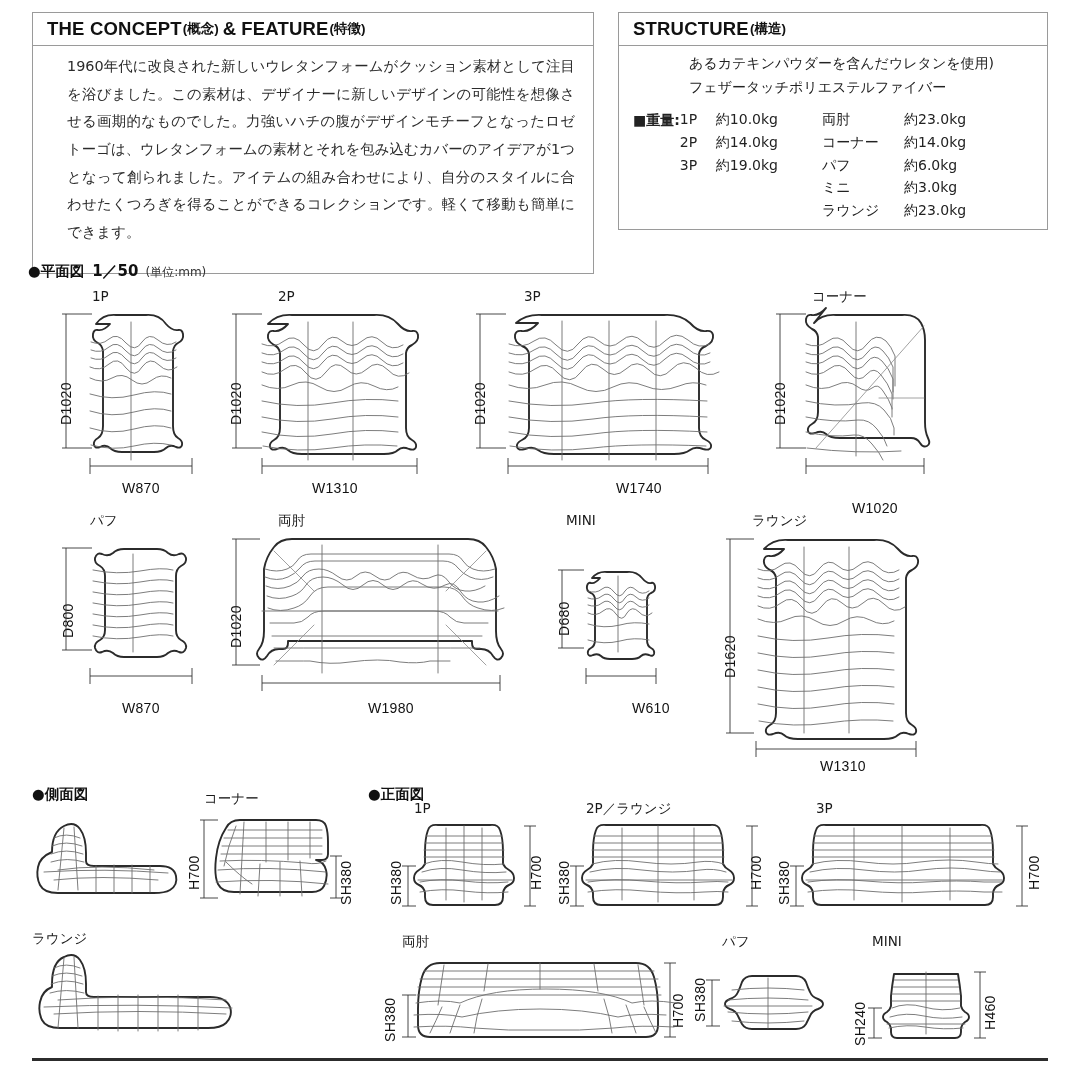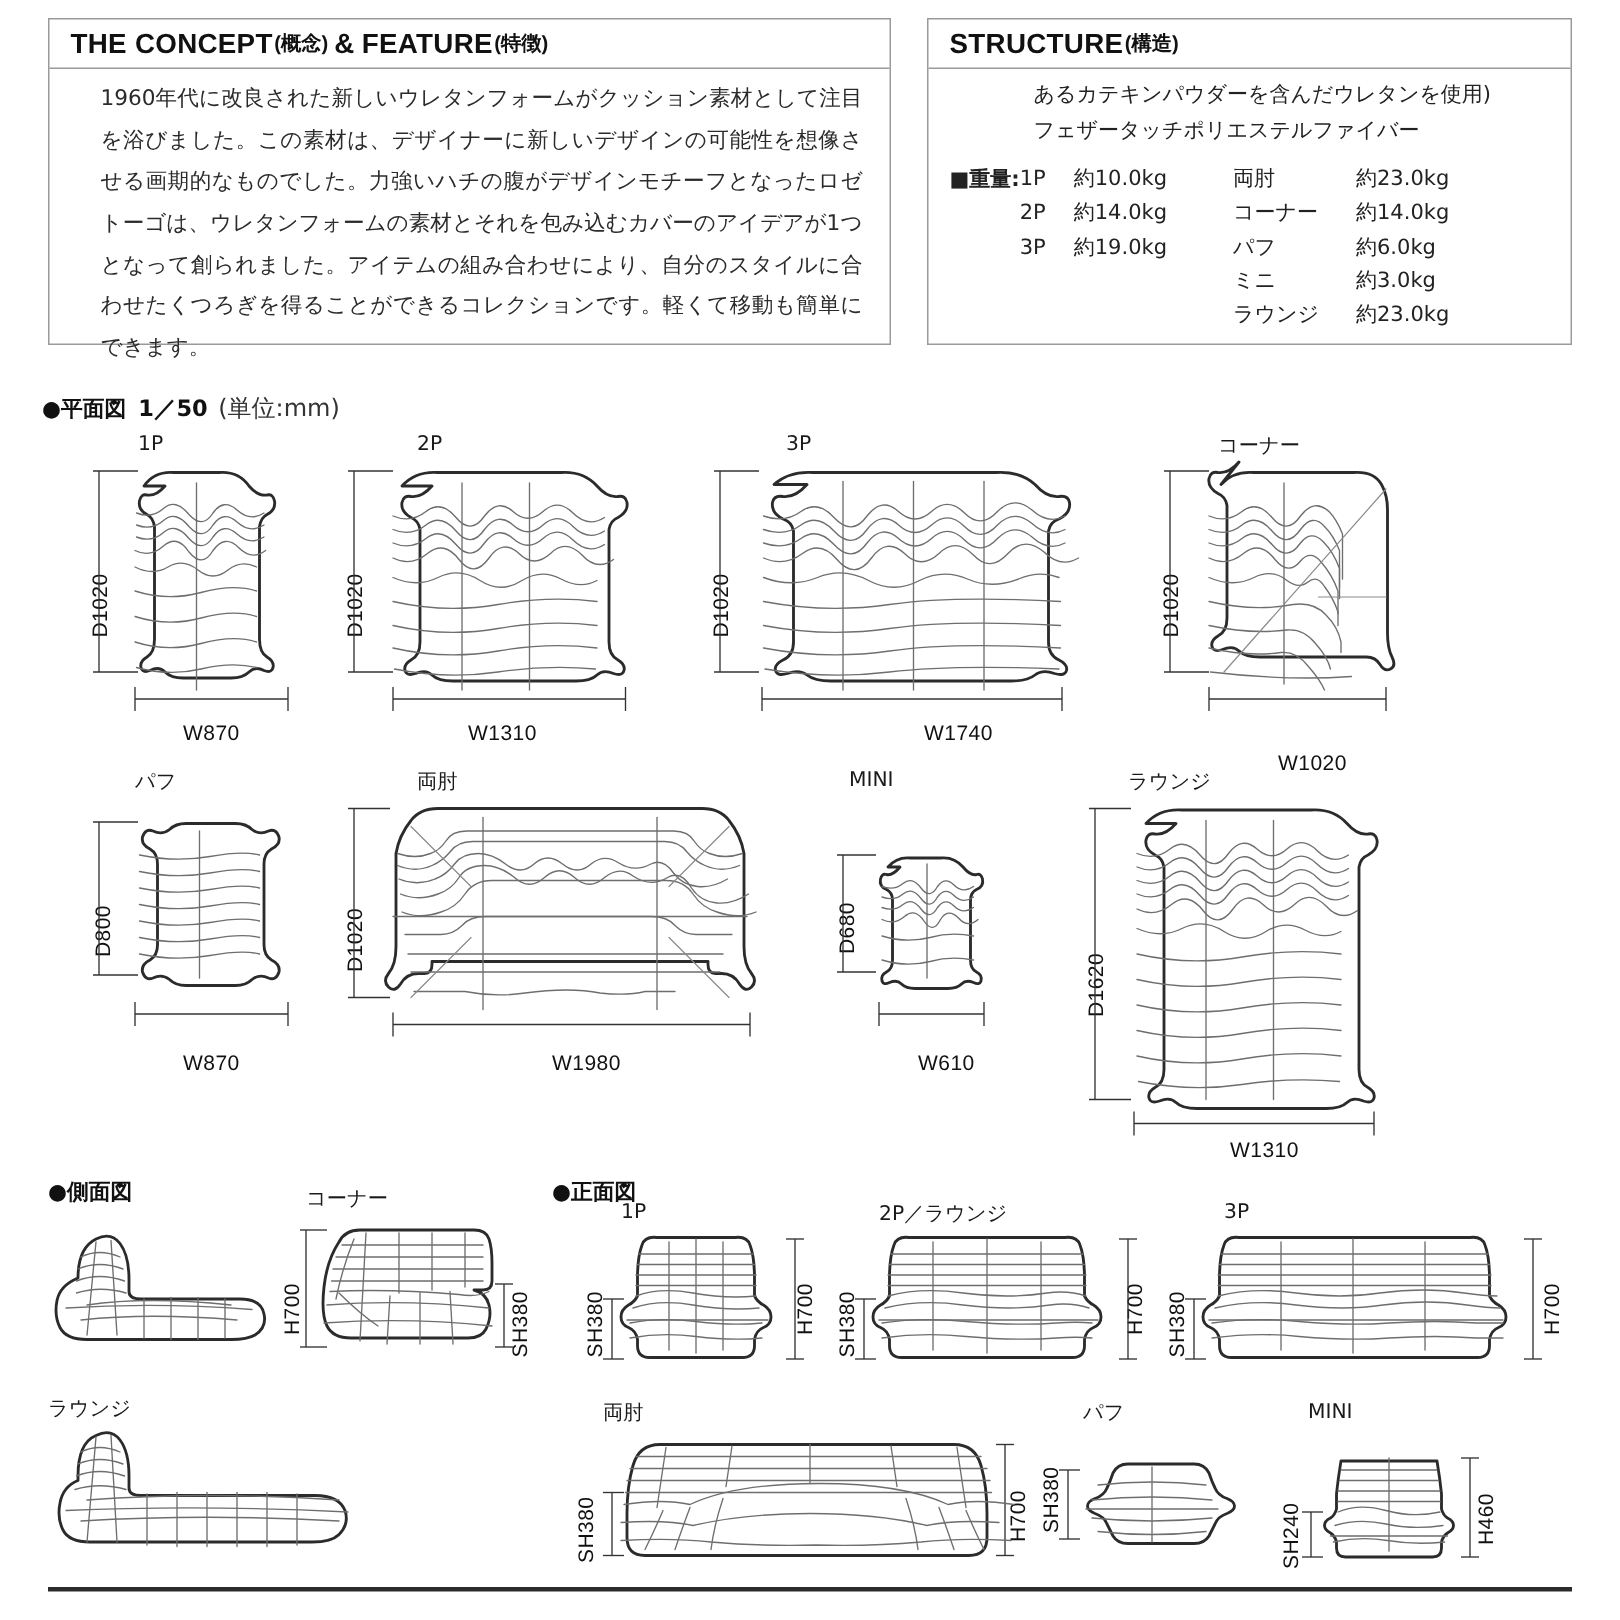--- a/index.html
+++ b/index.html
@@ -43,42 +43,42 @@
   .wt-col.c2{margin-left:44px;}
   .wt-line{display:flex;line-height:1.62;}
   .wt-name{display:inline-block;width:82px;white-space:nowrap;}
   .wt-name.narrow{width:36px;}
   .wt-val{white-space:nowrap;}
 
   
   .sec-head{position:absolute;font-size:14.5px;font-weight:bold;color:#111;white-space:nowrap;
     font-family:"DejaVu Sans","Liberation Sans",sans-serif;}
   .sec-scale{font-weight:bold;font-size:15px;margin-left:8px;}
-  .sec-unit{font-weight:normal;font-size:16px;margin-left:7px;color:#333;}
+  .sec-unit{font-weight:normal;font-size:12px;margin-left:7px;color:#333;}
 
   
   .item-label{position:absolute;font-size:13.5px;color:#1a1a1a;white-space:nowrap;
     font-family:"DejaVu Sans","Liberation Sans",sans-serif;}
   .dim{position:absolute;font-size:14px;color:#111;white-space:nowrap;
     font-family:"Liberation Sans",sans-serif;letter-spacing:.3px;}
   .dim.vert{transform-origin:0 0;transform:rotate(-90deg);}
 
   svg{display:block;overflow:visible;}
   .ol{fill:#fff;stroke:#2b2b2b;stroke-width:1.9;stroke-linejoin:round;stroke-linecap:round;}
   .ln{fill:none;stroke:#6e6e6e;stroke-width:0.9;stroke-linecap:round;}
   .ln2{fill:none;stroke:#8a8a8a;stroke-width:0.8;stroke-linecap:round;}
   .dimline{stroke:#333;stroke-width:0.9;}
 
   .bottom-rule{position:absolute;left:32px;top:1058px;width:1016px;height:0;
     border-top:3px solid #2c2c2c;}
 </style>
 </head>
 <body>
 
-<div class="panel" style="left:32px;top:12px;width:562px;height:218px;">
+<div class="panel" style="left:32px;top:12px;width:562px;height:262px;">
   <div class="panel-title">
     <span class="en">THE CONCEPT</span>
       <span class="jp">(概念)</span>
       <span class="amp">&amp;</span>
       <span class="en">FEATURE</span>
       <span class="jp">(特徴)</span>
   </div>
   <div class="concept-body">1960年代に改良された新しいウレタンフォームがクッション素材として注目を浴びました。この素材は、デザイナーに新しいデザインの可能性を想像させる画期的なものでした。力強いハチの腹がデザインモチーフとなったロゼトーゴは、ウレタンフォームの素材とそれを包み込むカバーのアイデアが1つとなって創られました。アイテムの組み合わせにより、自分のスタイルに合わせたくつろぎを得ることができるコレクションです。軽くて移動も簡単にできます。</div>
 </div>
 
@@ -309,21 +309,21 @@
   <g class="ln2">
     <line x1="42" y1="18" x2="82" y2="58"></line>
     <line x1="42" y1="132" x2="82" y2="92"></line>
     <line x1="254" y1="18" x2="214" y2="58"></line>
     <line x1="254" y1="132" x2="214" y2="92"></line>
   </g>
 </svg>
 
 <div class="item-label" style="left:566px;top:512px;">MINI</div>
 <div class="dim vert" style="left:556px;top:636px;">D680</div>
-<div class="dim" style="left:612px;top:700px;">W610</div>
+<div class="dim" style="left:632px;top:700px;">W610</div>
 <svg class="abs" style="left:558px;top:560px;" width="130" height="145" viewBox="0 0 130 145">
   <g class="dimline">
     <line x1="4" y1="10" x2="4" y2="88"></line>
       <line x1="0" y1="10" x2="26" y2="10"></line>
       <line x1="0" y1="88" x2="26" y2="88"></line>
     <line x1="28" y1="116" x2="98" y2="116"></line>
       <line x1="28" y1="108" x2="28" y2="124"></line>
       <line x1="98" y1="108" x2="98" y2="124"></line>
   </g>
   <path class="ol" d="M34 18 q6 -7 15 -6 h20 q9 -1 15 6 q5 6 9 5 q3 -1 4 3 q1 5 -4 7 q-4 2 -4 7 v40 q0 6 4 8 q4 2 3 6 q-1 3 -5 1 q-5 -2 -8 1 q-3 3 -9 3 h-22 q-6 0 -9 -3 q-3 -3 -8 -1 q-4 2 -5 -1 q-1 -4 3 -6 q4 -2 4 -8 v-40 q0 -5 -4 -7 q-5 -2 -4 -7 q1 -4 4 -3 q4 1 9 -5 z"></path>

